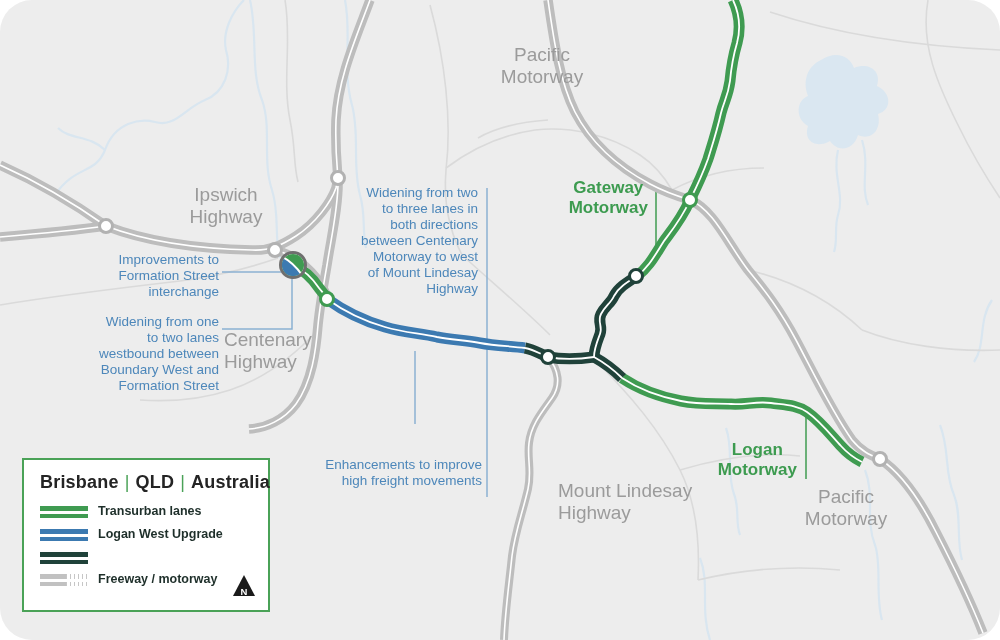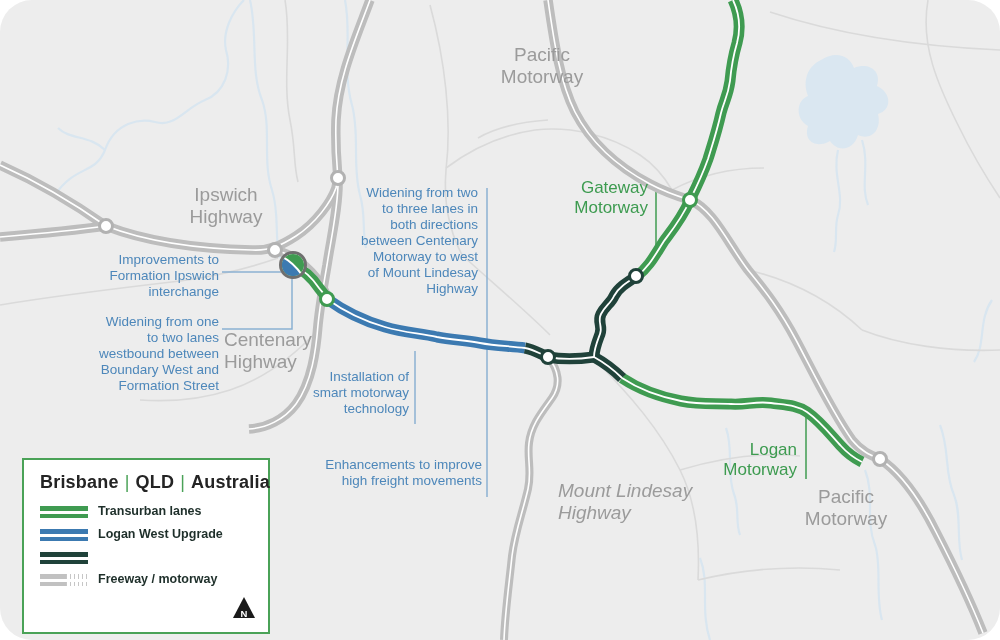--- a/index.html
+++ b/index.html
@@ -6,25 +6,25 @@
   .map{
     position:relative;width:1000px;height:640px;overflow:hidden;
     background:#ededed;
     font-family:"Liberation Sans","DejaVu Sans",sans-serif;
     border-radius:32px;
   }
   .map svg.canvas{position:absolute;left:0;top:0;}
   .lbl{position:absolute;white-space:pre-line;}
   .road-lbl{color:#9b9b9b;font-size:19px;line-height:22px;}
   .road-lbl.center{text-align:center;width:160px;}
-  .green-lbl{color:#3d9b50;font-size:17px;line-height:20px;font-weight:400;text-align:right;}
+  .green-lbl{color:#3d9b50;font-size:17px;line-height:20px;font-weight:700;text-align:center;}
   .anno{color:#4d87ba;font-size:13.5px;line-height:16px;text-align:right;}
   
   .legend{
-    position:absolute;left:22px;top:458px;width:248px;height:176px;
+    position:absolute;left:22px;top:458px;width:248px;height:154px;
     background:#ffffff;border:2px solid #4aa257;box-sizing:border-box;
     padding:12px 14px 10px 16px;
   }
   .legend-title{font-size:18px;font-weight:600;color:#242424;letter-spacing:.2px;margin-bottom:11px;}
   .legend-title .sep{color:#4aa257;font-weight:400;padding:0 6px;}
   .legend-row{display:flex;align-items:flex-start;margin-bottom:8px;}
   .sw{width:48px;height:12px;margin-right:10px;margin-top:2px;flex:none;display:flex;flex-direction:column;justify-content:space-between;}
   .sw i{display:block;height:4.5px;}
   .sw-green i{background:#3f9b51;}
   .sw-blue i{background:#3c7ab1;}
@@ -149,48 +149,45 @@
       </g>
     </g>
   </svg>
 
   <div class="lbl road-lbl center" style="left:462px;top:44px;">Pacific
 Motorway</div>
   <div class="lbl road-lbl center" style="left:146px;top:184px;">Ipswich
 Highway</div>
   <div class="lbl road-lbl" style="left:224px;top:329px;">Centenary
 Highway</div>
-  <div class="lbl road-lbl" style="left:558px;top:480px;font-style:italic;">Mount Lindesay
+  <div class="lbl road-lbl" style="left:558px;top:480px;">Mount Lindesay
 Highway</div>
   <div class="lbl road-lbl center" style="left:766px;top:486px;">Pacific
 Motorway</div>
 
   <div class="lbl green-lbl" style="right:352px;top:178px;">Gateway
 Motorway</div>
   <div class="lbl green-lbl" style="right:203px;top:440px;">Logan
 Motorway</div>
 
   <div class="lbl anno" style="right:781px;top:252px;">Improvements to
-Formation Ipswich
+Formation Street
 interchange</div>
   <div class="lbl anno" style="right:781px;top:314px;">Widening from one
 to two lanes
 westbound between
 Boundary West and
 Formation Street</div>
   <div class="lbl anno" style="right:522px;top:185px;">Widening from two
 to three lanes in
 both directions
 between Centenary
 Motorway to west
 of Mount Lindesay
 Highway</div>
-  <div class="lbl anno" style="right:591px;top:369px;">Installation of
-smart motorway
-technology</div>
   <div class="lbl anno" style="right:518px;top:457px;">Enhancements to improve
 high freight movements</div>
 
   <div class="legend">
     <div class="legend-title">
       <span>Brisbane</span><span class="sep">|</span><span>QLD</span><span class="sep">|</span><span>Australia</span>
     </div>
     <div class="legend-row">
       <span class="sw sw-green">
           <i></i>

